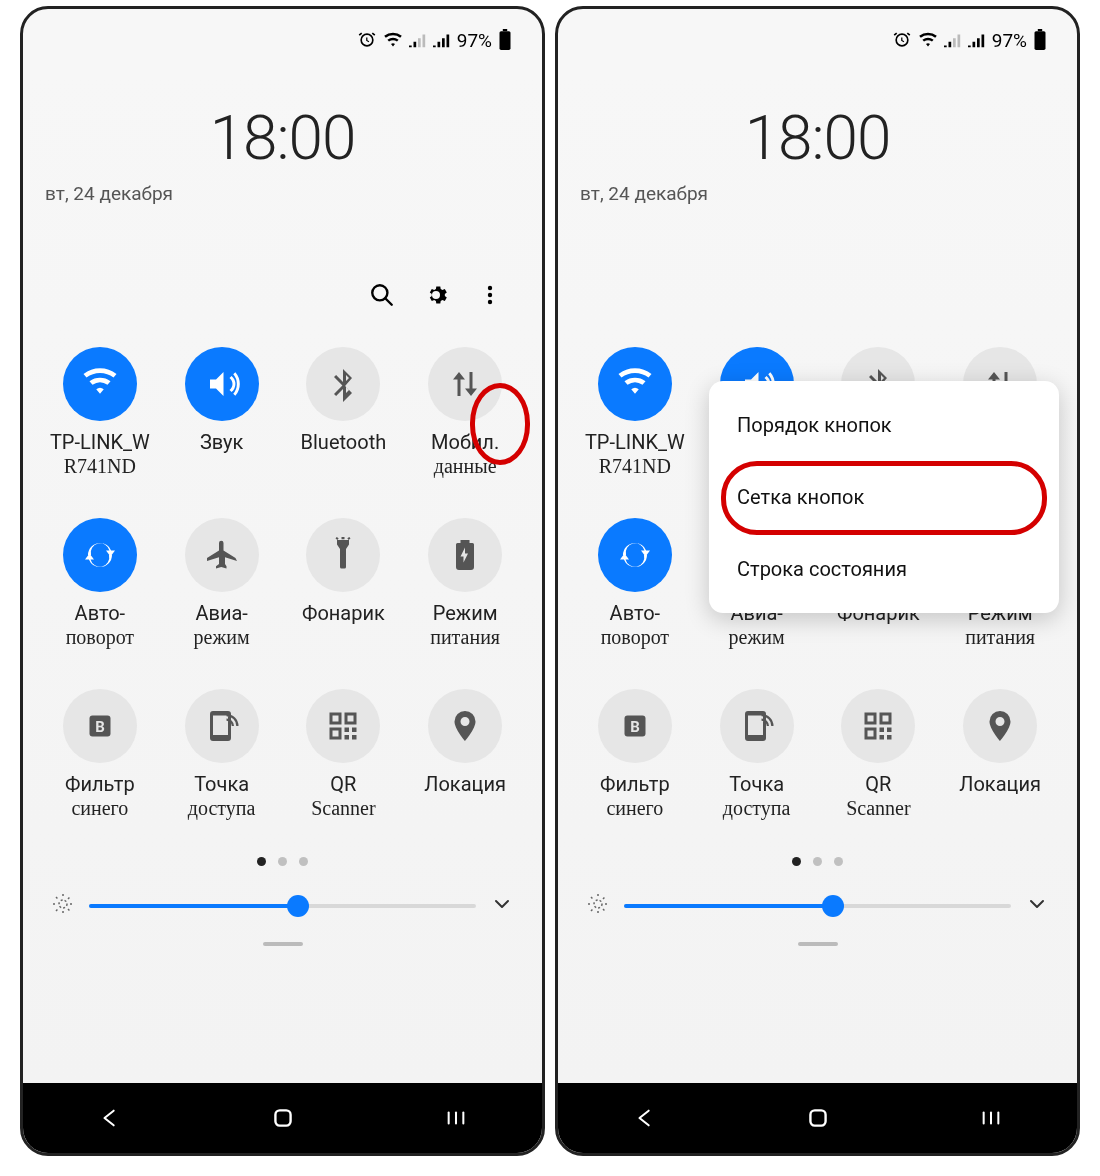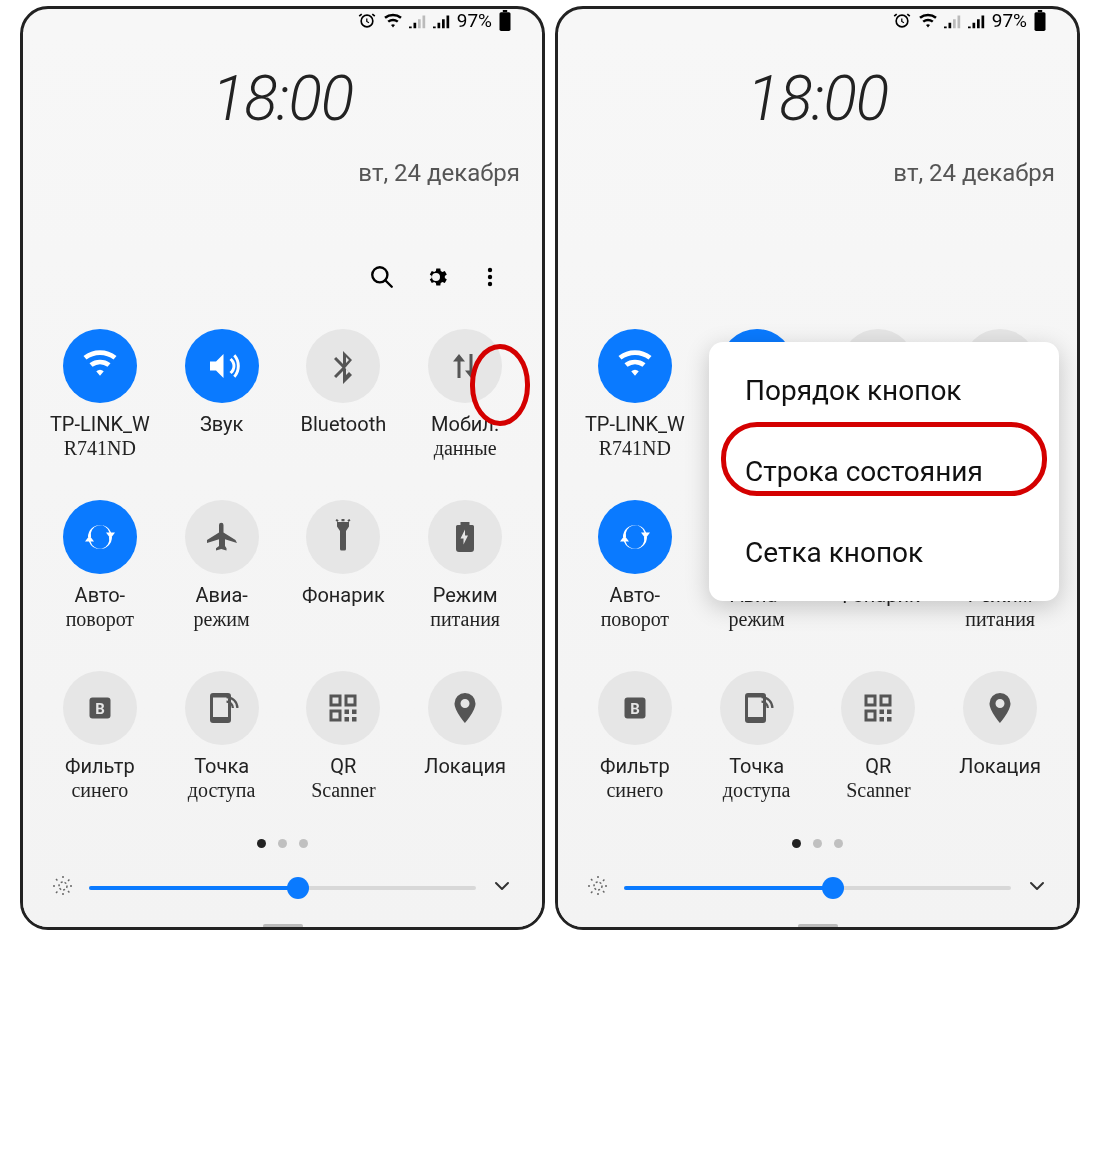--- a/index.html
+++ b/index.html
@@ -1,22 +1,22 @@
 <!DOCTYPE html>
 <html><head>
 <meta charset="utf-8">
 <style>
 * { box-sizing: border-box; margin: 0; padding: 0; font-family: -apple-system, BlinkMacSystemFont, 'Segoe UI', Roboto, sans-serif; }
 body { background: #fff; display: flex; justify-content: center; align-items: flex-start; gap: 10px; padding: 6px 4px 10px 4px; }
-.phone { width: 525px; height: 924px; background: #f7f7f7; border-radius: 28px; border: 3px solid #222; overflow: hidden; position: relative; display: flex; flex-direction: column; }
+.phone { width: 525px; height: 1150px; background: #f7f7f7; border-radius: 28px; border: 3px solid #222; overflow: hidden; position: relative; display: flex; flex-direction: column; }
 .status-bar { height: 62px; display: flex; justify-content: flex-end; align-items: center; padding: 0 30px 0 0; gap: 6px; font-size: 19px; font-weight: 400; color: #000; }
 .status-bar .ico { display: inline-flex; align-items: center; }
 .panel-body { flex: 1; background: linear-gradient(#f7f7f7, #f3f3f3); display: flex; flex-direction: column; padding: 0 22px; position: relative; }
-.time { font-size: 62px; font-weight: 300; color: #222; text-align: center; margin-top: 30px; letter-spacing: -1px; font-style: italic; }
-.date { font-size: 24px; color: #555; text-align: right; margin-top: 24px; }
+.time { font-size: 62px; font-weight: 300; color: #222; text-align: center; margin-top: 30px; letter-spacing: -1px; }
+.date { font-size: 19px; color: #555; text-align: left; margin-top: 8px; }
 .tool-row { display: flex; justify-content: flex-end; align-items: center; gap: 18px; margin-top: 72px; padding-right: 12px; }
 .tool-btn { width: 36px; height: 36px; display: flex; align-items: center; justify-content: center; cursor: pointer; }
 .highlight-oval { position: absolute; border: 5px solid #d40000; border-radius: 50%/50%; pointer-events: none; }
 .tiles { margin-top: 34px; display: grid; grid-template-columns: repeat(4, 1fr); column-gap: 12px; row-gap: 40px; }
 .tile { display: flex; flex-direction: column; align-items: center; gap: 10px; cursor: pointer; }
 .tile-circle { width: 74px; height: 74px; border-radius: 50%; background: #e6e6e6; display: flex; align-items: center; justify-content: center; }
 .tile-circle.active { background: #0a7aff; }
 .tile-circle svg { width: 36px; height: 36px; }
 .tile-circle .glyph { fill: #555; }
 .tile-circle.active .glyph { fill: #fff; }
@@ -26,21 +26,21 @@
 .pager-dot { width: 9px; height: 9px; border-radius: 50%; background: #c0c0c0; }
 .pager-dot.active { background: #222; }
 .bright-row { display: flex; align-items: center; gap: 14px; margin-top: 26px; padding: 0 6px; }
 .bright-track { flex: 1; height: 4px; background: #d8d8d8; position: relative; border-radius: 2px; }
 .bright-fill { position: absolute; left: 0; top: 0; height: 100%; background: #0a7aff; border-radius: 2px; }
 .bright-thumb { position: absolute; top: 50%; width: 22px; height: 22px; background: #0a7aff; border-radius: 50%; transform: translate(-50%, -50%); }
 .handle-bar { width: 40px; height: 4px; background: #bbb; border-radius: 2px; margin: 22px auto 0; }
 .nav-bar { height: 70px; background: #000; display: flex; justify-content: space-around; align-items: center; }
 .nav-btn { width: 100px; height: 34px; display: flex; align-items: center; justify-content: center; cursor: pointer; }
 .popup { position: absolute; right: 18px; top: 310px; width: 350px; background: #fff; border-radius: 14px; box-shadow: 0 6px 24px rgba(0,0,0,.2); padding: 8px 0; z-index: 10; }
-.popup-item { padding: 24px 36px; font-size: 28px; color: #111; cursor: pointer; position: relative; }
+.popup-item { padding: 24px 28px; font-size: 20px; color: #111; cursor: pointer; position: relative; }
 .popup-highlight { position: absolute; left: 12px; right: 12px; top: 80px; height: 74px; border: 5px solid #d40000; border-radius: 36px; pointer-events: none; }
 </style>
 </head>
 <body>
 
 <div class="phone">
 
   <div class="status-bar">
     <span class="ico">
       <svg width="20" height="20" viewBox="0 0 24 24">
@@ -421,22 +421,22 @@
       </div>
       <span><svg width="24" height="24" viewBox="0 0 24 24">
             <path d="M6 9l6 6 6-6" fill="none" stroke="#333" stroke-width="2" stroke-linecap="round" stroke-linejoin="round"></path>
           </svg></span>
     </div>
 
     <div class="handle-bar"></div>
 
     <div class="popup">
       <div class="popup-item">Порядок кнопок</div>
+      <div class="popup-item">Сетка кнопок</div>
       <div class="popup-item">Строка состояния</div>
-      <div class="popup-item">Сетка кнопок</div>
       <div class="popup-highlight"></div>
     </div>
   </div>
 
   <div class="nav-bar">
     <div class="nav-btn">
         <svg width="22" height="22" viewBox="0 0 24 24">
           <path d="M16 4l-10 8 10 8" fill="none" stroke="#fff" stroke-width="2.2" stroke-linecap="round" stroke-linejoin="round"></path>
         </svg>
       </div>

